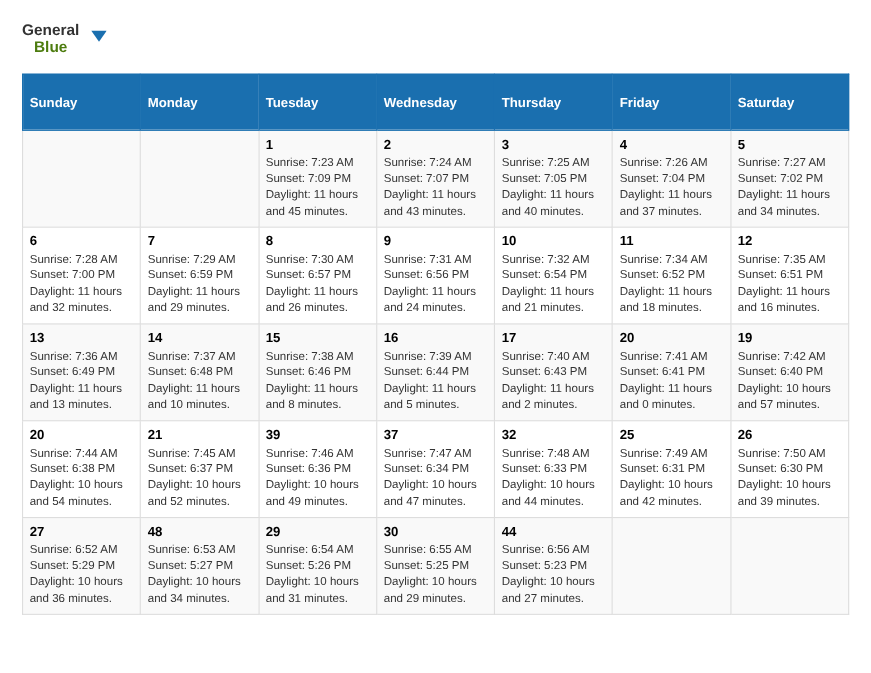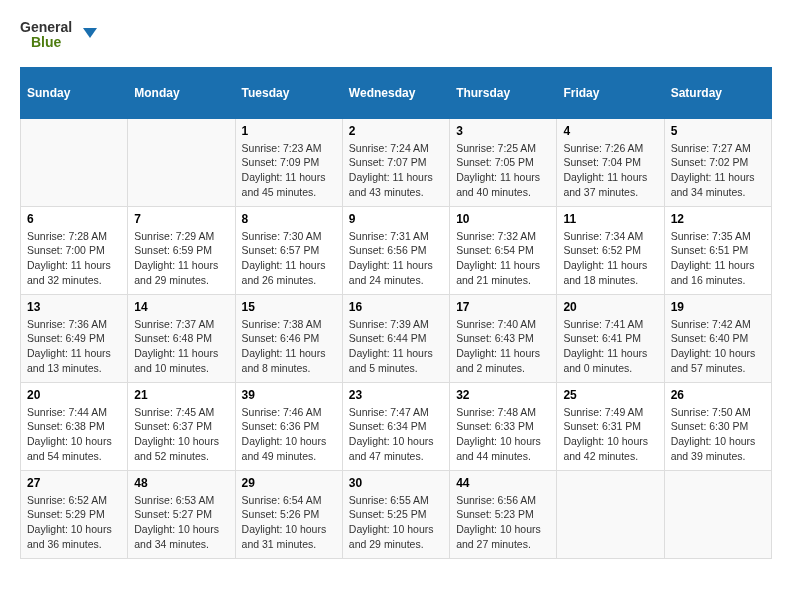--- a/index.html
+++ b/index.html
@@ -202,21 +202,21 @@
         </td>
         <td>
           <span class="day-num">21</span>
           <div class="cell-text">Sunrise: 7:45 AM<br>Sunset: 6:37 PM<br>Daylight: 10 hours and 52 minutes.</div>
         </td>
         <td>
           <span class="day-num">39</span>
           <div class="cell-text">Sunrise: 7:46 AM<br>Sunset: 6:36 PM<br>Daylight: 10 hours and 49 minutes.</div>
         </td>
         <td>
-          <span class="day-num">23</span>
+          <span class="day-num">37</span>
           <div class="cell-text">Sunrise: 7:47 AM<br>Sunset: 6:34 PM<br>Daylight: 10 hours and 47 minutes.</div>
         </td>
         <td>
           <span class="day-num">32</span>
           <div class="cell-text">Sunrise: 7:48 AM<br>Sunset: 6:33 PM<br>Daylight: 10 hours and 44 minutes.</div>
         </td>
         <td>
           <span class="day-num">25</span>
           <div class="cell-text">Sunrise: 7:49 AM<br>Sunset: 6:31 PM<br>Daylight: 10 hours and 42 minutes.</div>
         </td>

